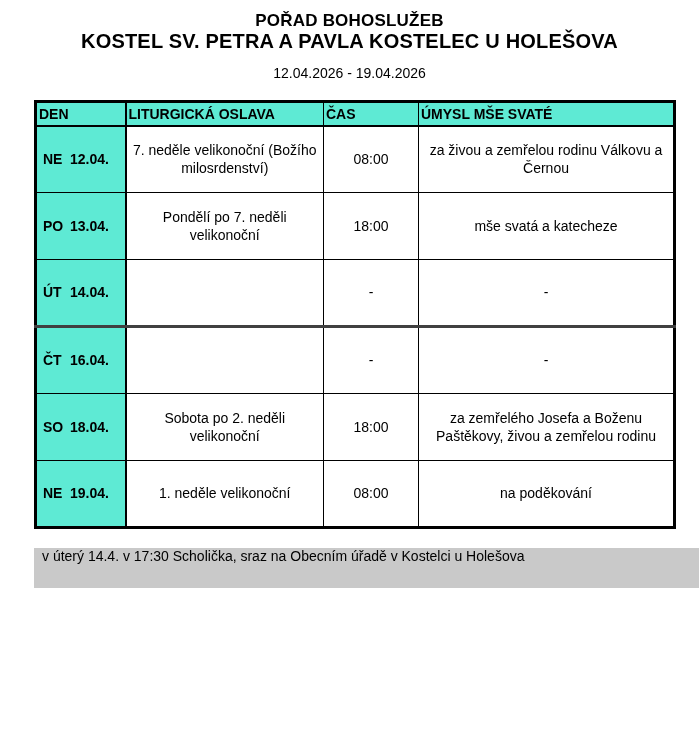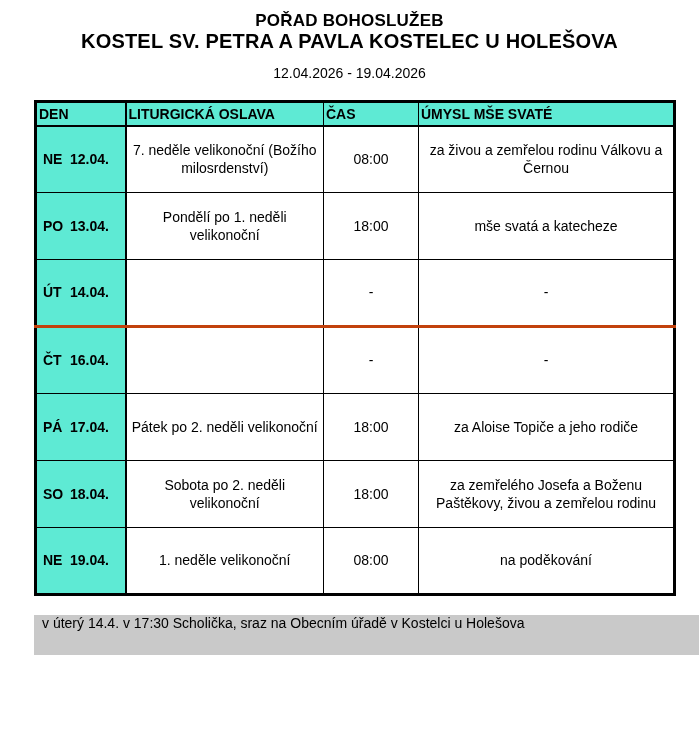--- a/index.html
+++ b/index.html
@@ -42,21 +42,21 @@
   }
   .schedule tr.data-row { height: 67px; }
   .schedule td.day-cell {
     background: #5eead4;
     text-align: left;
     font-weight: bold;
     font-size: 14px;
     padding-left: 6px;
   }
   .b-right-2 { border-right-width: 2px !important; }
-  tr.sep-thick td { border-top: 3px solid #c2410c; }
+  tr.sep-thick td { border-top: 3px solid #404040; }
   .day-abbr { display: inline-block; min-width: 27px; }
 
   .note-bar {
     margin: 19px 0 0 34px;
     width: 696px;
     height: 40px;
     background: #c9c9c9;
     display: flex;
     align-items: flex-start;
     padding-left: 8px;
@@ -89,41 +89,35 @@
   </thead>
   <tbody>
     <tr class="data-row">
       <td class="day-cell b-right-2"><span class="day-abbr">NE</span><span>12.04.</span></td>
       <td>7. neděle velikonoční (Božího milosrdenství)</td>
       <td>08:00</td>
       <td>za živou a zemřelou rodinu Válkovu a Černou</td>
     </tr>
     <tr class="data-row">
       <td class="day-cell b-right-2"><span class="day-abbr">PO</span><span>13.04.</span></td>
-      <td>Pondělí po 1. neděli velikonoční</td>
+      <td>Pondělí po 7. neděli velikonoční</td>
       <td>18:00</td>
       <td>mše svatá a katecheze</td>
     </tr>
     <tr class="data-row">
       <td class="day-cell b-right-2"><span class="day-abbr">ÚT</span><span>14.04.</span></td>
       <td></td>
       <td>-</td>
       <td>-</td>
     </tr>
     <tr class="data-row sep-thick">
       <td class="day-cell b-right-2"><span class="day-abbr">ČT</span><span>16.04.</span></td>
       <td></td>
       <td>-</td>
       <td>-</td>
-    </tr>
-    <tr class="data-row">
-      <td class="day-cell b-right-2"><span class="day-abbr">PÁ</span><span>17.04.</span></td>
-      <td>Pátek po 2. neděli velikonoční</td>
-      <td>18:00</td>
-      <td>za Aloise Topiče a jeho rodiče</td>
     </tr>
     <tr class="data-row">
       <td class="day-cell b-right-2"><span class="day-abbr">SO</span><span>18.04.</span></td>
       <td>Sobota po 2. neděli velikonoční</td>
       <td>18:00</td>
       <td>za zemřelého Josefa a Boženu Paštěkovy, živou a zemřelou rodinu</td>
     </tr>
     <tr class="data-row">
       <td class="day-cell b-right-2"><span class="day-abbr">NE</span><span>19.04.</span></td>
       <td>1. neděle velikonoční</td>

